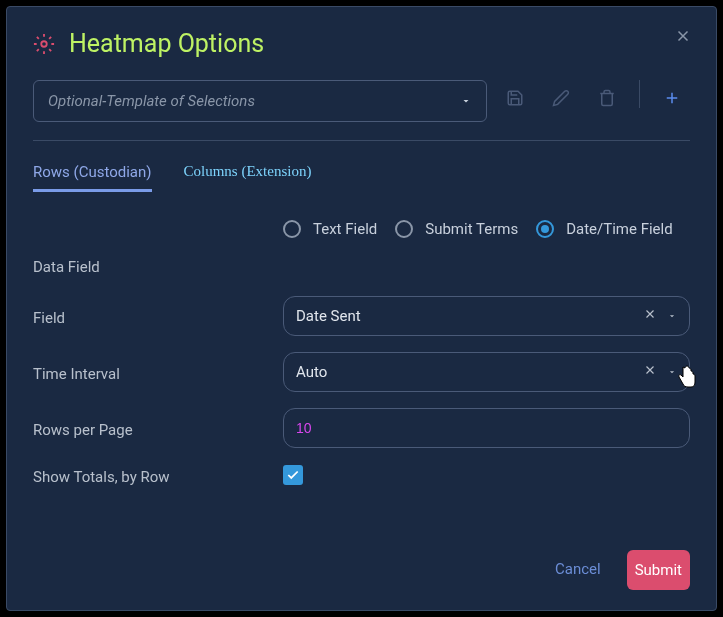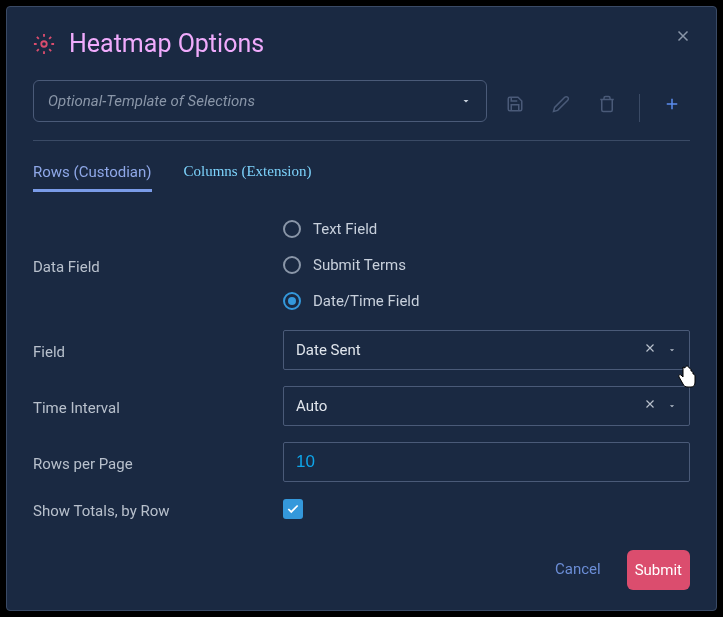--- a/index.html
+++ b/index.html
@@ -23,32 +23,32 @@
 .header {
   display: flex;
   align-items: center;
   gap: 14px;
   margin-bottom: 22px;
 }
 .header svg { flex-shrink: 0; }
 .title {
   font-size: 25px;
   font-weight: 400;
-  color: #f0abfc;
+  color: #bef264;
 }
 .close-x {
   position: absolute;
   top: 20px;
   right: 24px;
   cursor: pointer;
   color: #8a96a8;
 }
 .toolbar {
   display: flex;
-  align-items: flex-end;
+  align-items: flex-start;
   gap: 10px;
   margin-bottom: 18px;
 }
 .template-select {
   flex: 1;
   border: 1px solid #4a5a78;
   border-radius: 6px;
   height: 42px;
   display: flex;
   align-items: center;
@@ -101,21 +101,21 @@
 }
 .form-row.single { align-items: center; margin-bottom: 16px; }
 .label {
   width: 250px;
   font-size: 15px;
   color: #b8c0cc;
   padding-top: 4px;
 }
 .radios {
   display: flex;
-  flex-direction: column;
+  flex-direction: row;
   gap: 18px;
 }
 .radio-opt {
   display: flex;
   align-items: center;
   gap: 12px;
   cursor: pointer;
 }
 .radio-circle {
   width: 18px;
@@ -134,21 +134,21 @@
   height: 8px;
   background: #3498db;
   border-radius: 50%;
   top: 3px;
   left: 3px;
 }
 .radio-label { font-size: 15px; color: #c8d0dc; }
 .select-field, .text-field {
   flex: 1;
   border: 1px solid #4a5a78;
-  border-radius: 2px;
+  border-radius: 12px;
   height: 40px;
   display: flex;
   align-items: center;
   padding: 0 12px;
   color: #e0e5ec;
   font-size: 15px;
   position: relative;
 }
 .select-field .value { flex: 1; }
 .select-field .clear-x {
@@ -157,22 +157,22 @@
   margin-right: 10px;
 }
 .select-field .caret {
   color: #b8c0cc;
   cursor: pointer;
 }
 .text-field input {
   background: transparent;
   border: none;
   outline: none;
-  color: #0ea5e9;
-  font-size: 17px;
+  color: #d946ef;
+  font-size: 14px;
   width: 100%;
 }
 .checkbox {
   width: 20px;
   height: 20px;
   background: #3498db;
   border-radius: 3px;
   display: flex;
   align-items: center;
   justify-content: center;

